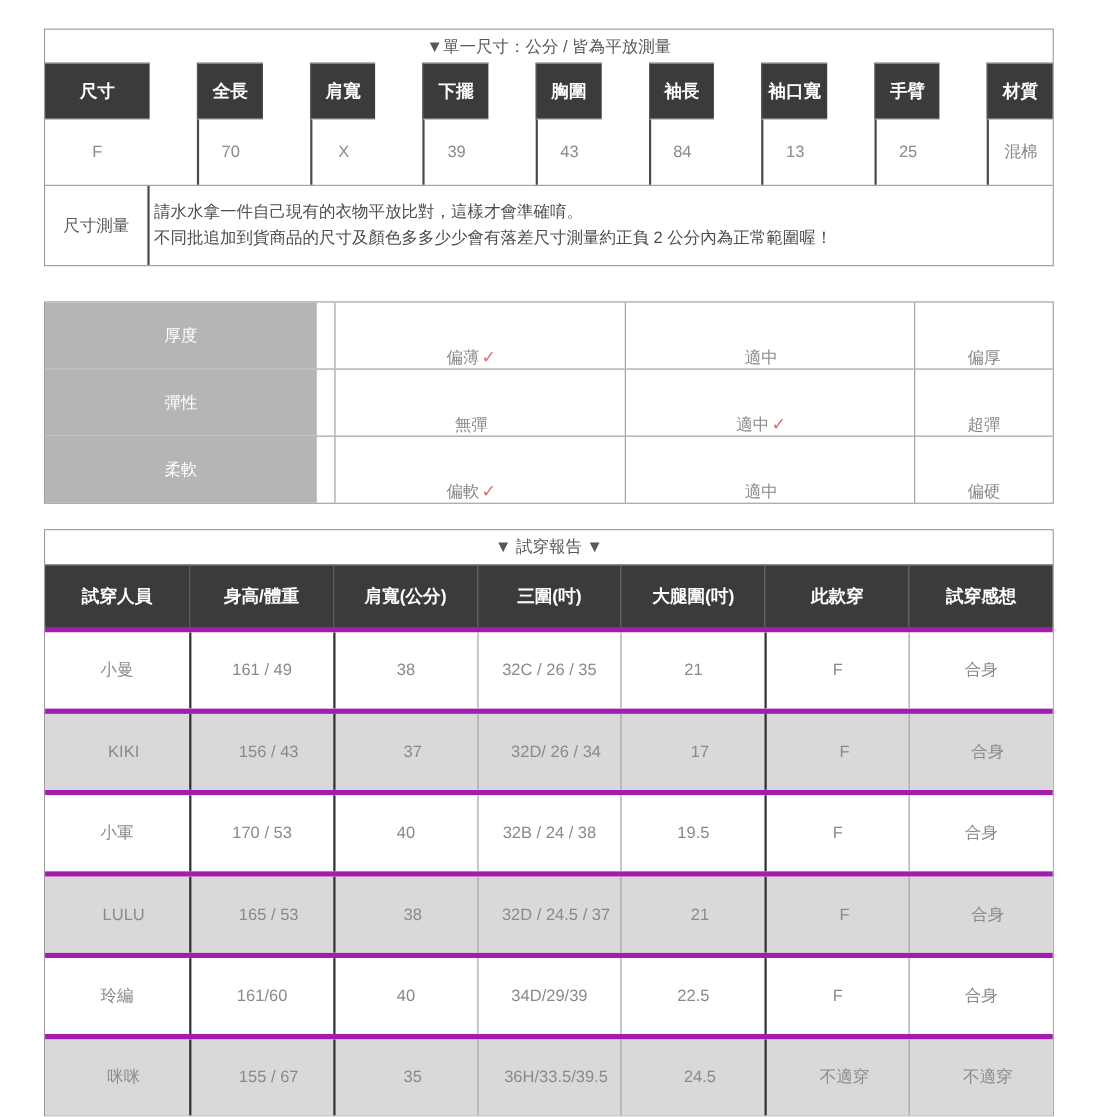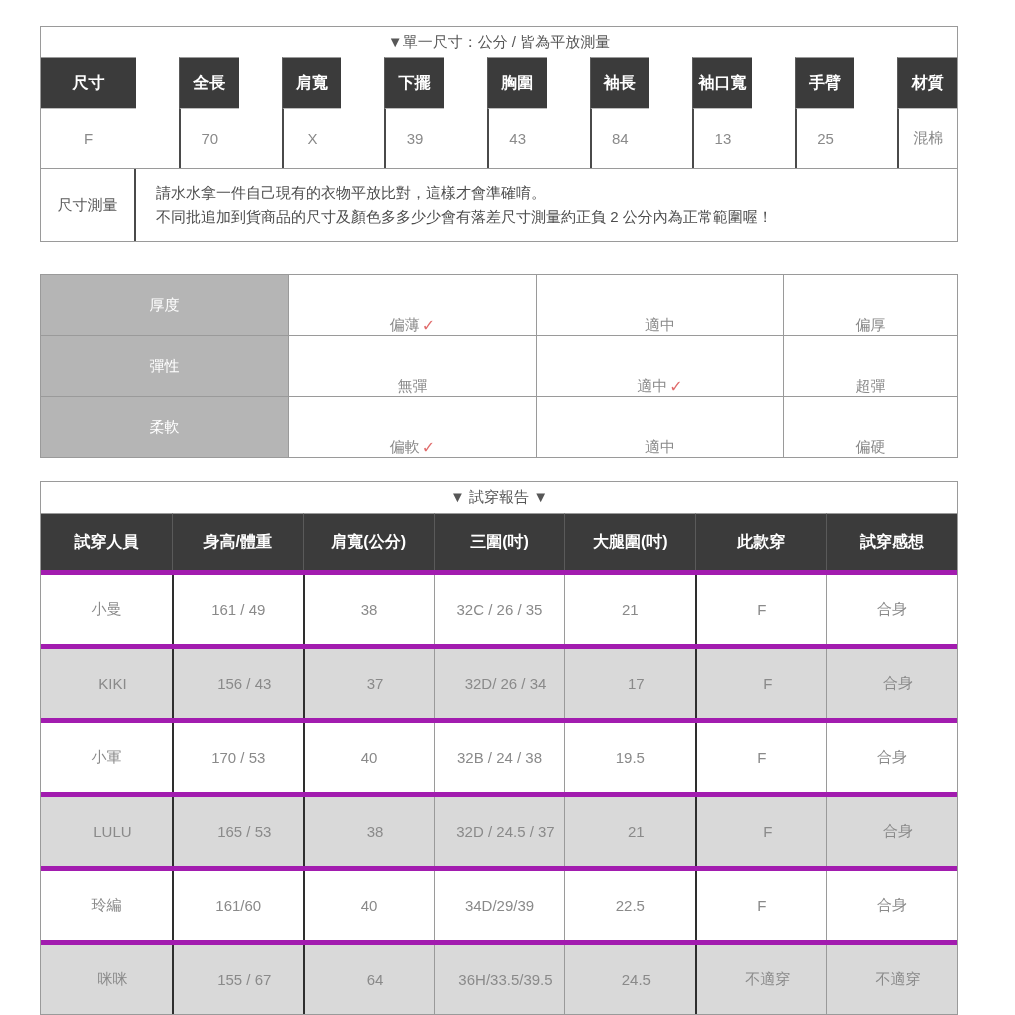--- a/index.html
+++ b/index.html
@@ -35,26 +35,26 @@
   }
   .vcell:first-child { border-left: none; }
   .note-row { display: grid; grid-template-columns: 95px 1fr; border-top: 1px solid #9a9a9a; }
   .note-label {
     height: 72px; color: #5a5a5a; font-size: 15px;
     display: flex; align-items: center; justify-content: center;
     border-right: 2px solid #4a4a4a;
   }
   .note-text {
     display: flex; flex-direction: column; justify-content: center;
-    padding-left: 20px; color: #4d4d4d; font-size: 15px; line-height: 24px;
+    padding-left: 4px; color: #4d4d4d; font-size: 15px; line-height: 24px;
   }
 
   
   .attr-tbl { margin-bottom: 23px; }
-  .attr-row { grid-template-columns: 247px 248px 247px 1fr; }
+  .attr-row { grid-template-columns: 247px 248px 247px 1fr; gap: 16px; }
   .attr-row + .attr-row { border-top: 1px solid #9a9a9a; }
   .attr-label {
     background: #b5b5b5; color: #ffffff; font-size: 15px;
     height: 60px;
     display: flex; align-items: center; justify-content: center;
   }
   .attr-opt {
     height: 60px; color: #8a8a8a; font-size: 15px;
     display: flex; align-items: flex-end; justify-content: center;
     border-left: 1px solid #9a9a9a;
@@ -217,21 +217,21 @@
           <div class="fcell">161/60</div>
           <div class="fcell">40</div>
           <div class="fcell">34D/29/39</div>
           <div class="fcell">22.5</div>
           <div class="fcell">F</div>
           <div class="fcell">合身</div>
         </div>
         <div class="fit-row grid fit-grid alt">
           <div class="fcell">咪咪</div>
           <div class="fcell">155 / 67</div>
-          <div class="fcell">64</div>
+          <div class="fcell">35</div>
           <div class="fcell">36H/33.5/39.5</div>
           <div class="fcell">24.5</div>
           <div class="fcell">不適穿</div>
           <div class="fcell">不適穿</div>
         </div>
       </div>
   </section>
 
 </div>
 

